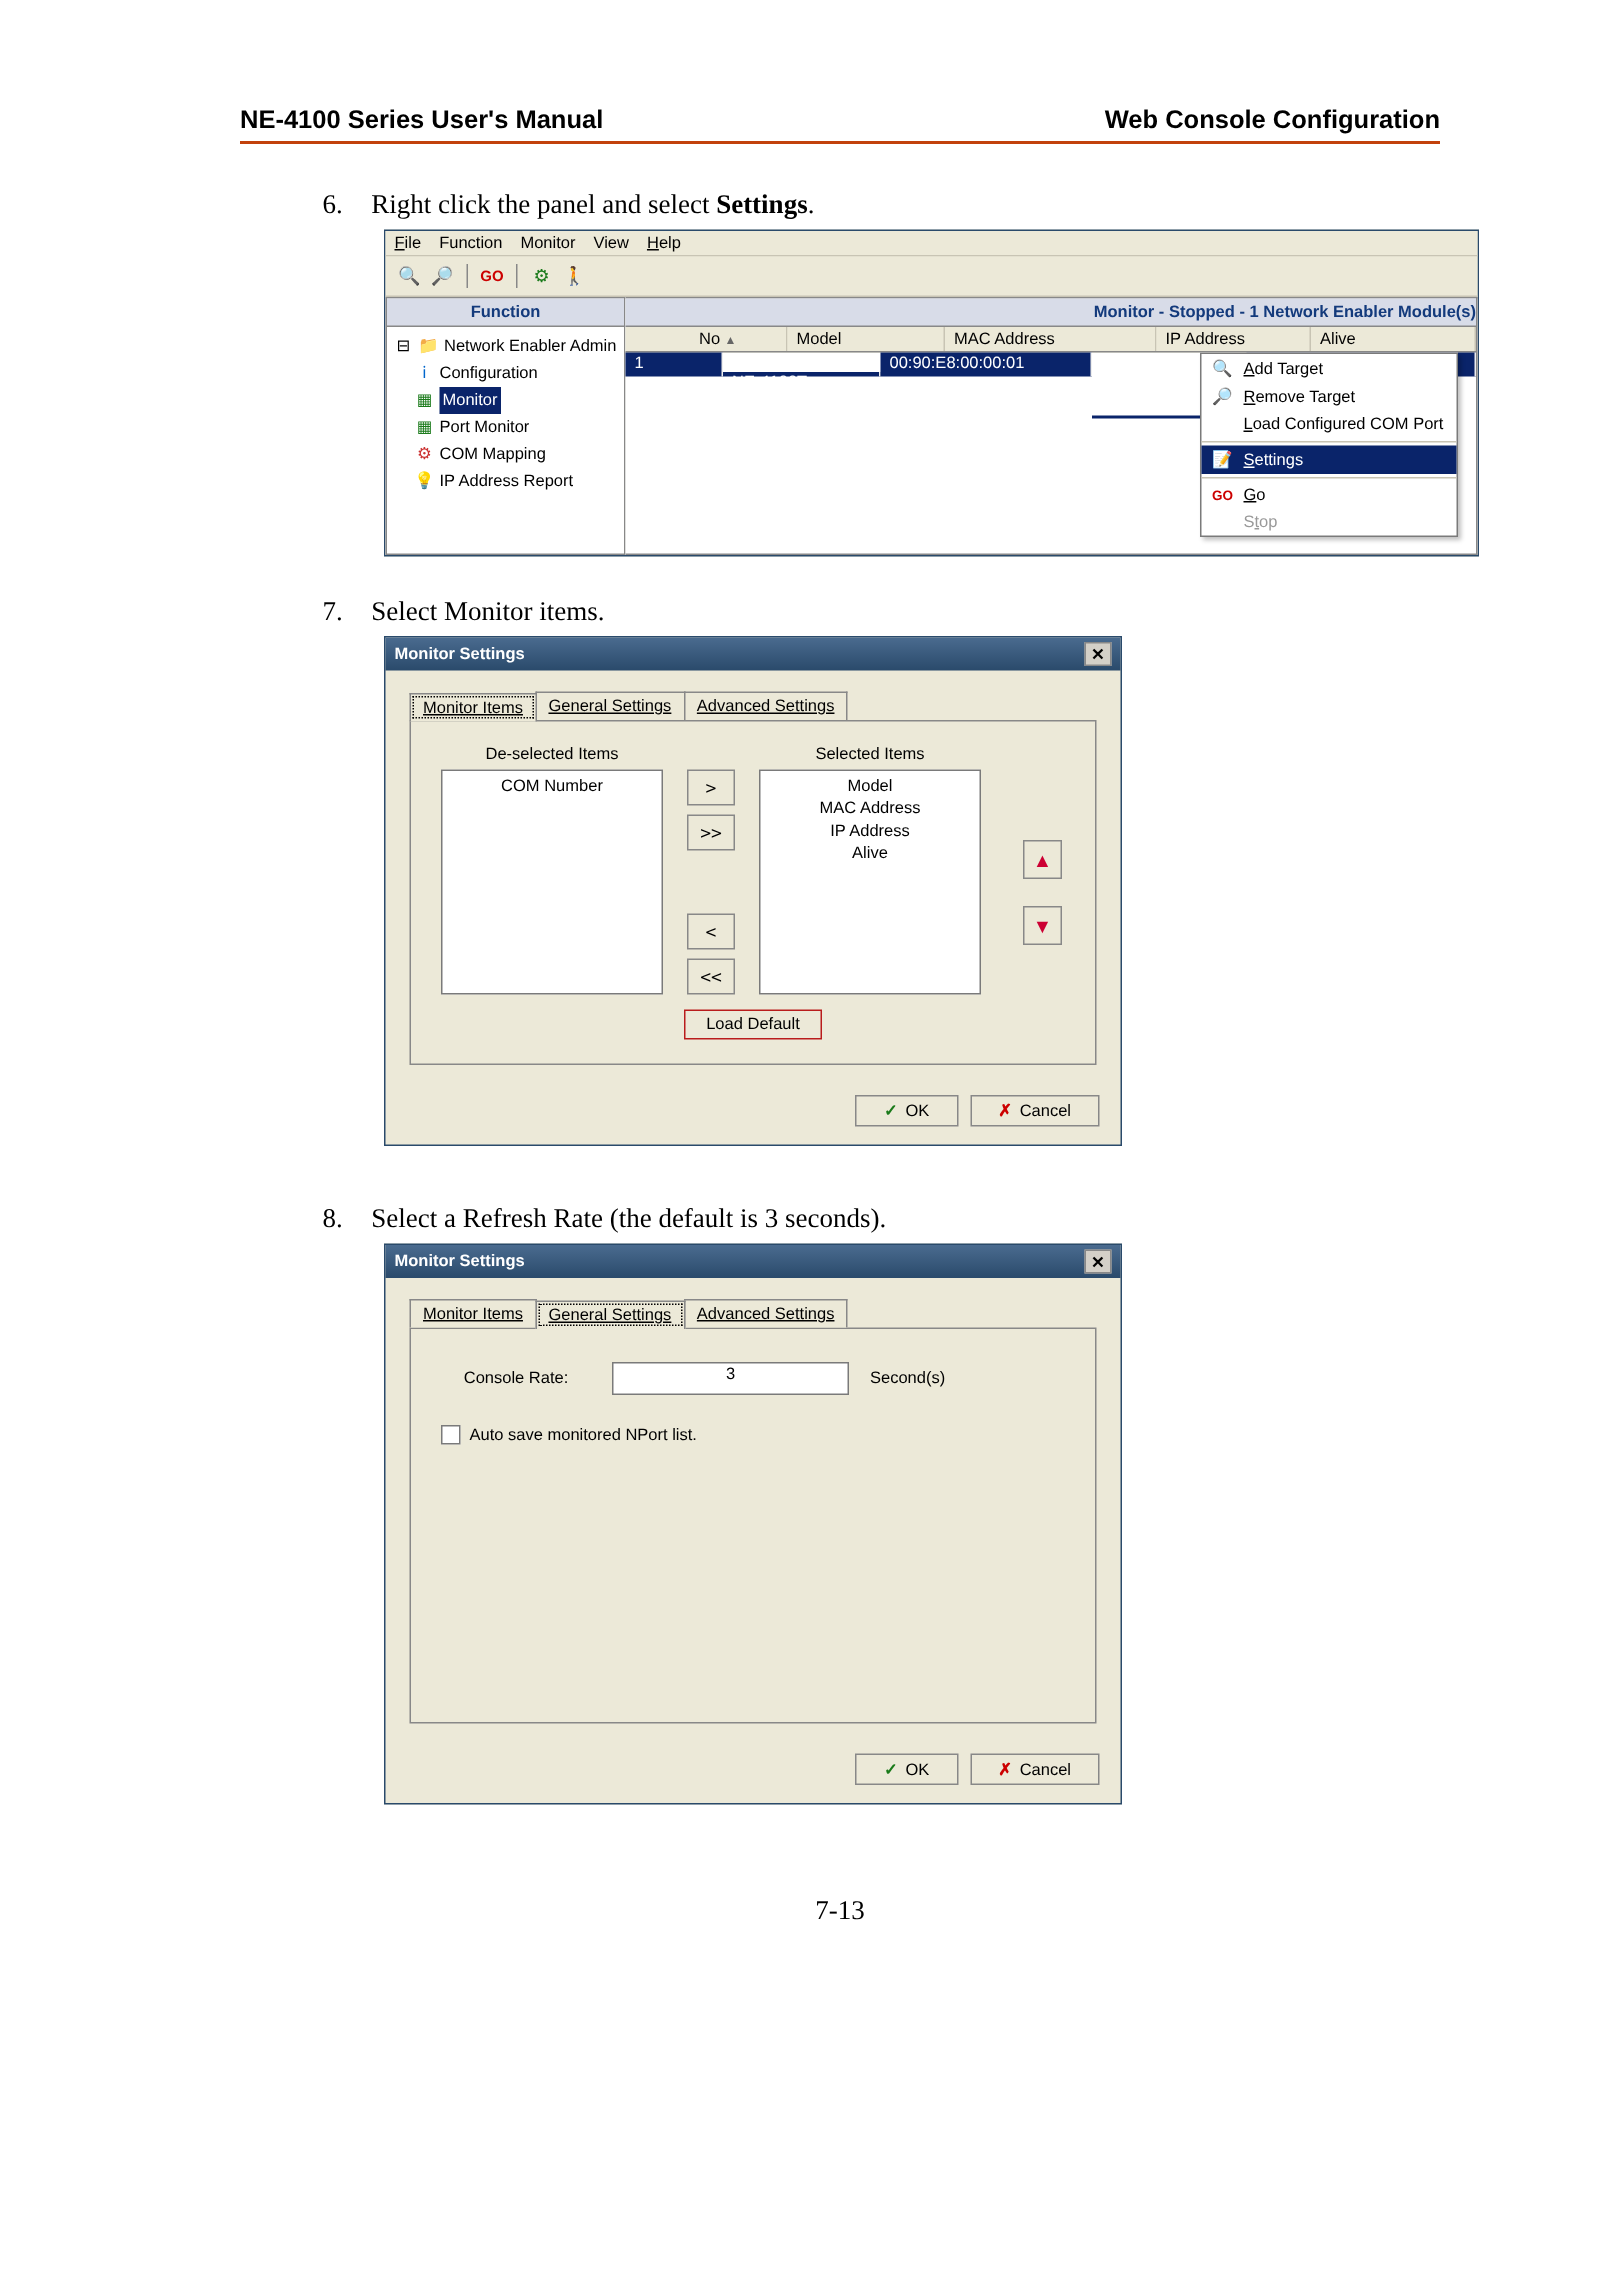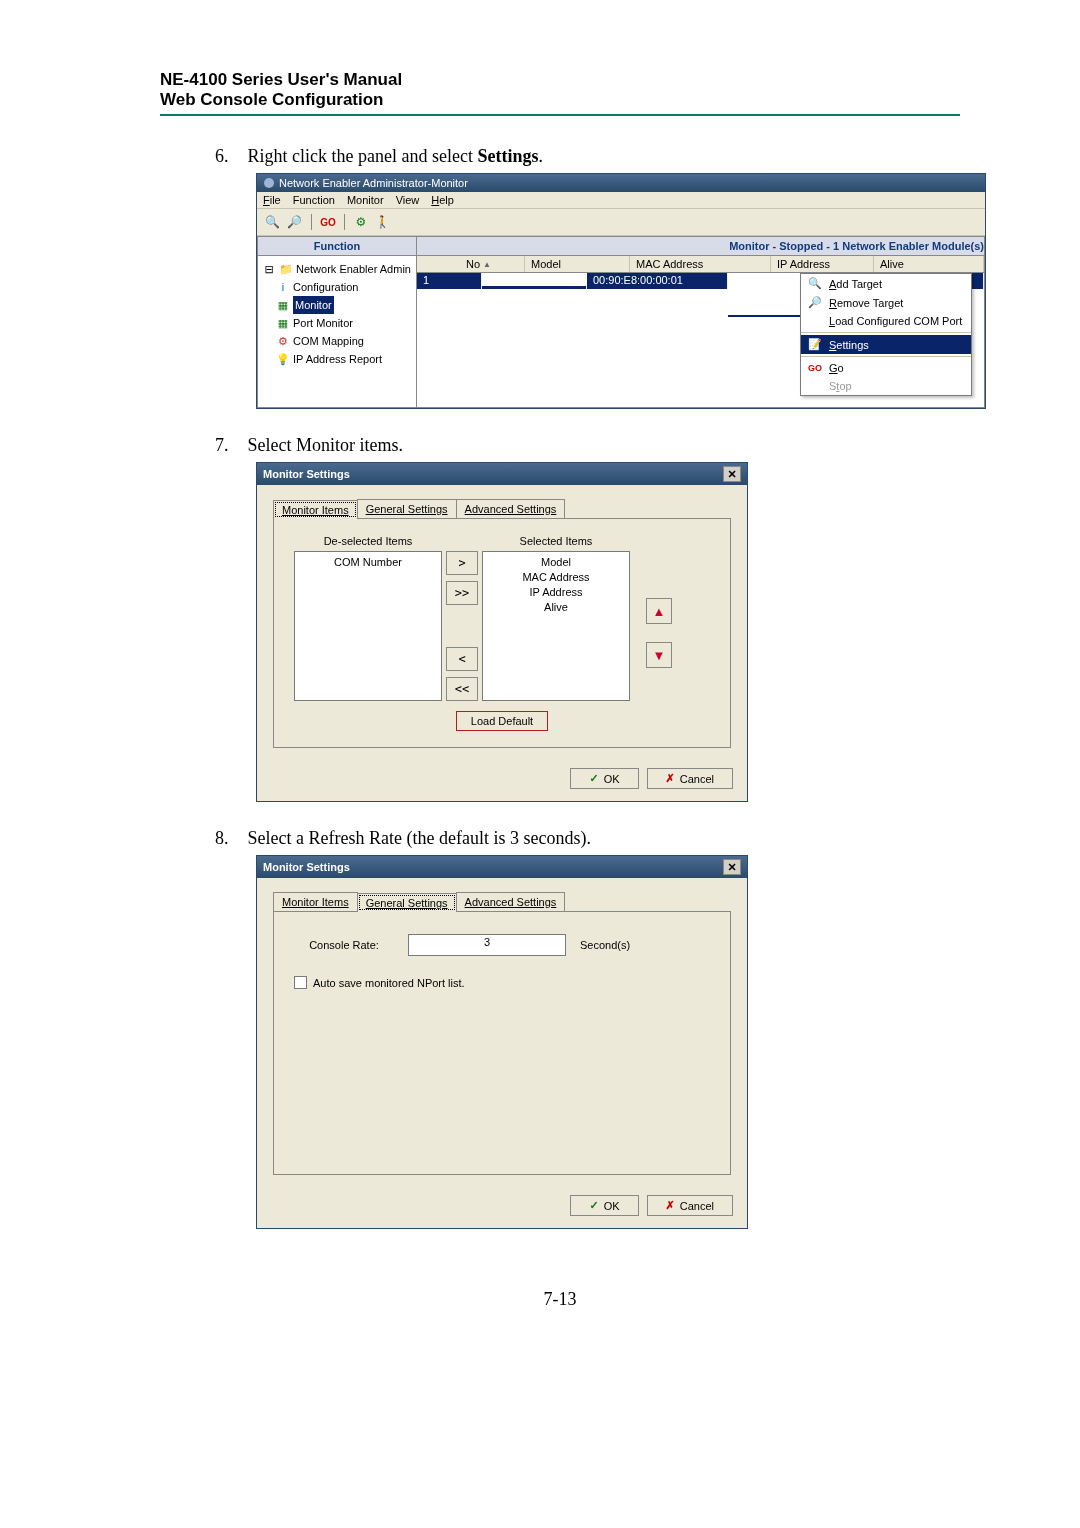--- a/index.html
+++ b/index.html
@@ -13,24 +13,23 @@
   }
   .page {
     padding: 70px 120px 40px 160px;
   }
   .header-bar {
     display: flex;
     justify-content: space-between;
     font-size: 17px;
     font-weight: bold;
     font-family: Arial, sans-serif;
-    border-bottom: 2px solid #0f766e;
+    border-bottom: 2px solid #c2410c;
     padding-bottom: 4px;
     margin-bottom: 30px;
-    flex-direction: column;
   }
   .step {
     margin: 10px 0 6px 55px;
     font-size: 18px;
   }
   .step-num {
     display: inline-block;
     width: 28px;
   }
   
@@ -164,21 +163,21 @@
     background:#ece9d8;
     outline:1px dotted #000;
     outline-offset:-3px;
     position:relative; top:1px;
   }
   .tab-panel {
     border:1px solid #888;
     padding:16px 20px;
     background:#ece9d8;
   }
-  .two-list { display:flex; gap:4px; }
+  .two-list { display:flex; gap:16px; }
   .list-col { display:flex; flex-direction:column; }
   .list-label { margin-bottom:4px; }
   .listbox {
     width:138px; height:142px; background:#fff; border:1px solid #7a7a7a;
     padding:3px 4px; font-size:11px; line-height:15px;
   }
   .arrow-col { display:flex; flex-direction:column; gap:6px; justify-content:flex-start; padding-top:16px; }
   .small-btn {
     width:30px; height:22px; background:#ece9d8; border:1px solid #888;
     display:flex; align-items:center; justify-content:center;
@@ -223,26 +222,20 @@
     <span>NE-4100 Series User's Manual</span>
     <span>Web Console Configuration</span>
   </div>
 
   <div class="step">
     <span class="step-num">6.</span>
     <span>Right click the panel and select </span><b>Settings</b><span>.</span>
   </div>
 
   <div class="appwin">
-    <div class="titlebar">
-      <svg width="12" height="12">
-          <circle cx="6" cy="6" r="5" fill="#9db5d8"></circle>
-        </svg>
-      <span>Network Enabler Administrator-Monitor</span>
-    </div>
     <div class="menubar">
       <span><u>F</u><span></span>ile</span>
       <span>Function</span>
       <span>Monitor</span>
       <span>View</span>
       <span><u>H</u>elp</span>
     </div>
     <div class="toolbar">
       <span class="tb-btn" style="color:#c90;">🔍</span>
       <span class="tb-btn" style="color:#c90;">🔎</span>
@@ -390,21 +383,21 @@
           <span class="ok-tick">✓</span>
           <span>OK</span>
         </div>
       <div class="dlg-btn">
           <span class="cancel-x">✗</span>
           <span>Cancel</span>
         </div>
     </div>
   </div>
 
-  <div class="step" style="margin-top:26px;">
+  <div class="step" style="margin-top:38px;">
     <span class="step-num">8.</span>
     <span>Select a Refresh Rate (the default is 3 seconds).</span>
   </div>
 
   <div class="dialog">
     <div class="dlg-title">
       <span>Monitor Settings</span>
       <span class="dlg-close">✕</span>
     </div>
     <div class="dlg-body">

